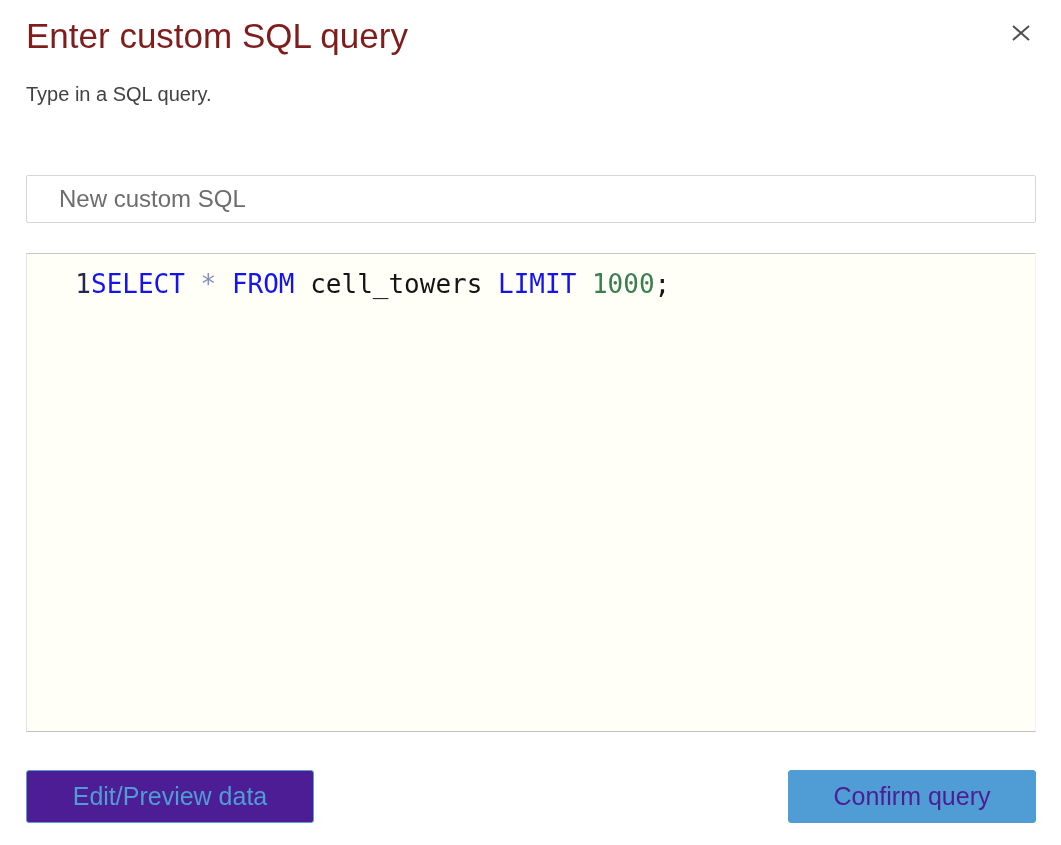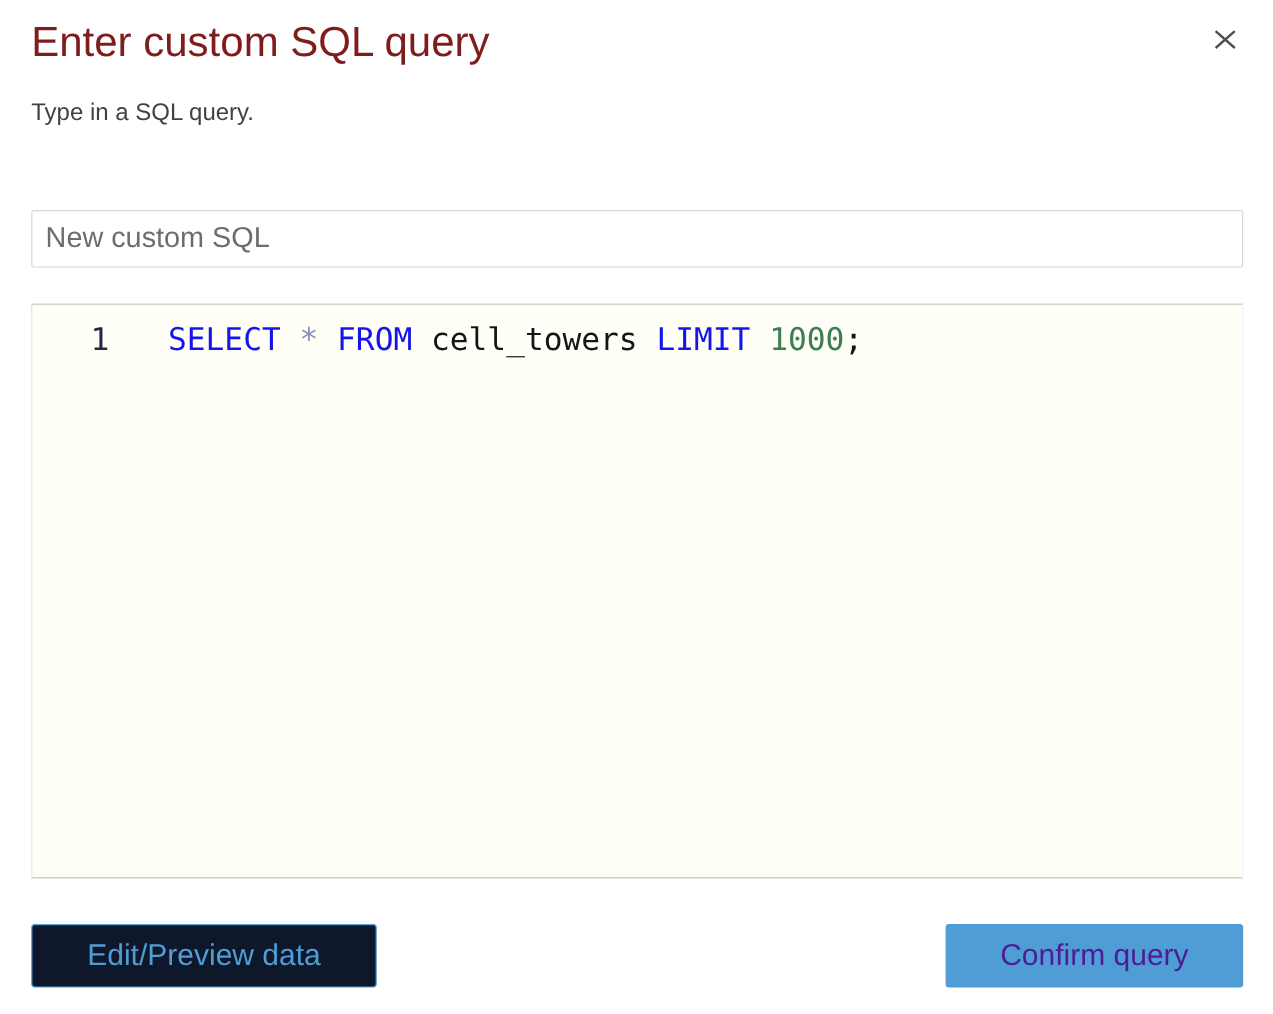--- a/index.html
+++ b/index.html
@@ -40,21 +40,21 @@
     margin: 0;
     line-height: 1.25;
   }
 
   .name-input {
     position: absolute;
     left: 26px; top: 175px;
     width: 1010px; height: 48px;
     border: 1px solid #d6d6d6;
     border-radius: 2px;
-    padding: 0 11px;
+    padding: 0 32px;
     font-family: "Liberation Sans", sans-serif;
     font-size: 24px;
     color: #6d6d6d;
     background: #ffffff;
     outline: none;
   }
 
   .sql-editor {
     position: absolute;
     left: 26px; top: 253px;
@@ -72,21 +72,20 @@
 
   .code-line { display: flex; line-height: 36px; }
   .gutter {
     width: 64px;
     text-align: right;
     color: #23284a;
     flex: none;
     user-select: none;
   }
   .code {
-    margin-left: 49px;
     white-space: pre;
     color: #151515;
   }
   .tok { white-space: pre; }
   .tok.keyword  { color: #1414f0; }
   .tok.operator { color: #8690c0; }
   .tok.number   { color: #3b7e52; }
   .tok.plain    { color: #151515; }
 
   .btn {
@@ -95,21 +94,21 @@
     height: 53px;
     border-radius: 3px;
     font-family: "Liberation Sans", sans-serif;
     font-size: 25px;
     cursor: pointer;
     line-height: 1;
   }
   .btn-secondary {
     left: 26px;
     width: 288px;
-    background: #0f172a;
+    background: #4c1d95;
     border: 1px solid #57a0d5;
     color: #4f9dd4;
   }
   .btn-primary {
     right: 25px;
     width: 248px;
     background: #4f9dd4;
     border: 1px solid #4f9dd4;
     color: #4c1d95;
   }

